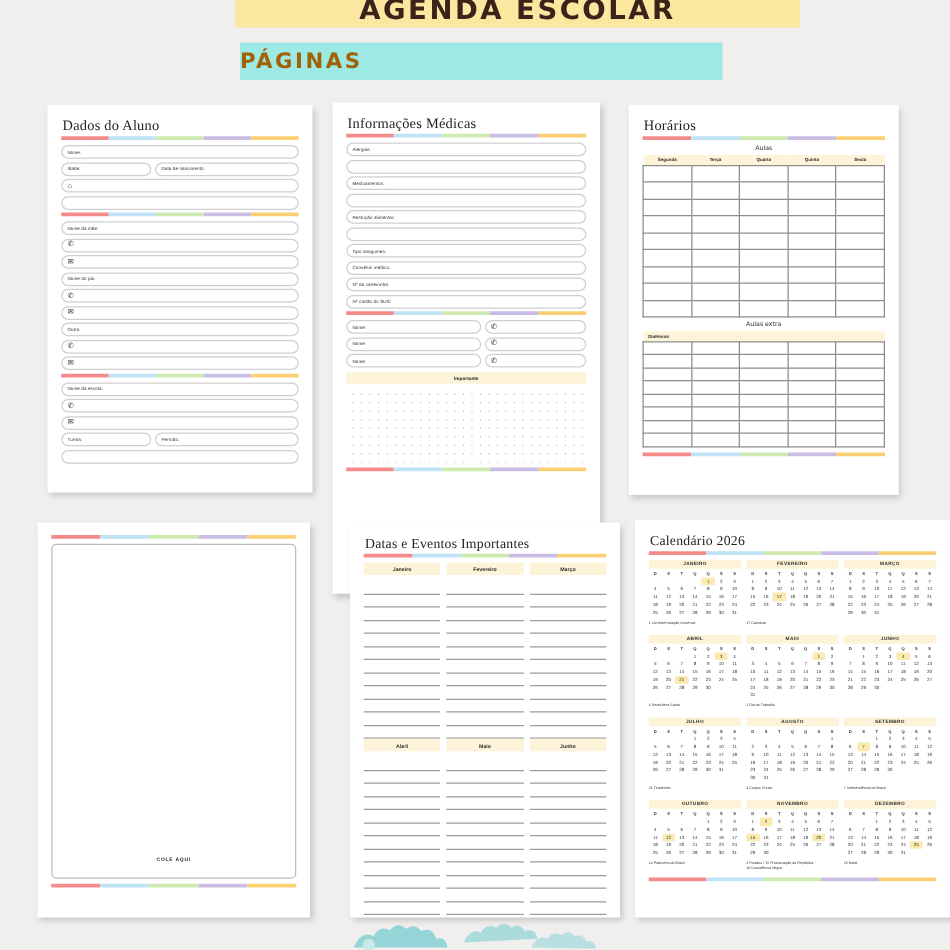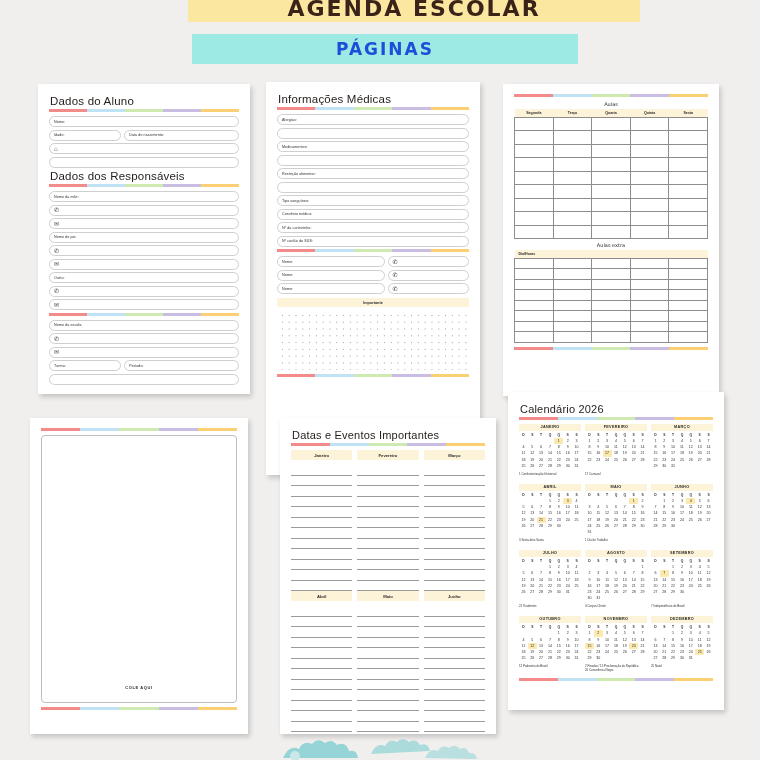--- a/index.html
+++ b/index.html
@@ -23,45 +23,45 @@
     font-size: 22px; font-weight: bold; letter-spacing: 2px;
     color: #3a2318; line-height: 26px;
     font-family: "DejaVu Sans", sans-serif;
   }
   .sub-band {
     position: absolute; left: 192px; top: 34px;
     width: 386px; height: 30px;
     background: #9de9e3;
   }
   .sub-band span {
-    display: block; text-align: center;
+    display: block; text-align: left;
     font-size: 17px; font-weight: bold; letter-spacing: 2px;
-    color: #1d4ed8; line-height: 30px;
+    color: #a16207; line-height: 30px;
     font-family: "DejaVu Sans", sans-serif;
   }
 
   
   .sheet {
     position: absolute;
     background: #ffffff;
     box-shadow: 2px 3px 5px rgba(0,0,0,0.18);
     padding: 10px 11px 8px 11px;
     overflow: hidden;
   }
   .p1 { left: 38px;  top: 84px;  width: 212px; height: 310px; }
   .p2 { left: 266px; top: 82px;  width: 214px; height: 393px; }
   .p3 { left: 503px; top: 84px;  width: 216px; height: 312px; }
   .p4 { left: 30px;  top: 418px; width: 218px; height: 316px; }
   .p5 { left: 280px; top: 418px; width: 216px; height: 316px; }
-  .p6 { left: 508px; top: 392px; width: 216px; height: 318px; }
+  .p6 { left: 508px; top: 416px; width: 252px; height: 318px; }
 
   h2.sec {
     font-size: 11.5px; font-weight: normal;
     color: #231d1a; letter-spacing: 0.2px;
-    font-family: Liberation Sans, sans-serif;
+    font-family: Liberation Serif, serif;
     margin: 1px 0 2px 1px;
   }
   .p6 h2.sec, .p4 h2.sec, .p5 h2.sec { font-size: 11px; }
 
   
   .rainbow { display: flex; width: 100%; height: 3px; margin-bottom: 4px; }
   .rainbow i { flex: 1; display: block; height: 100%; }
   .rainbow i:nth-child(1) { background: #f48b8b; }
   .rainbow i:nth-child(2) { background: #bfe3f5; }
   .rainbow i:nth-child(3) { background: #cfeab0; }
@@ -213,21 +213,20 @@
             <span class="lbl">Data de nascimento:</span>
           </div>
         </div>
         <div class="field">
           <span class="ico">⌂</span>
           <span class="lbl"></span>
         </div>
         <div class="field">
           <span class="lbl"></span>
         </div>
-        <h2 class="sec">Dados dos Responsáveis</h2>
         <div class="rainbow">
           <i></i>
           <i></i>
           <i></i>
           <i></i>
           <i></i>
         </div>
         <div class="field">
           <span class="lbl">Nome da mãe:</span>
         </div>
@@ -369,20 +368,21 @@
     <div class="rainbow bottom">
       <i></i>
         <i></i>
         <i></i>
         <i></i>
         <i></i>
     </div>
   </div>
 
   <div class="sheet p3">
+    <h2 class="sec">Horários</h2>
     <div class="rainbow">
       <i></i>
         <i></i>
         <i></i>
         <i></i>
         <i></i>
     </div>
     <div id="p3-body">
         <div class="tbl-title">Aulas</div>
         <table class="grid">

